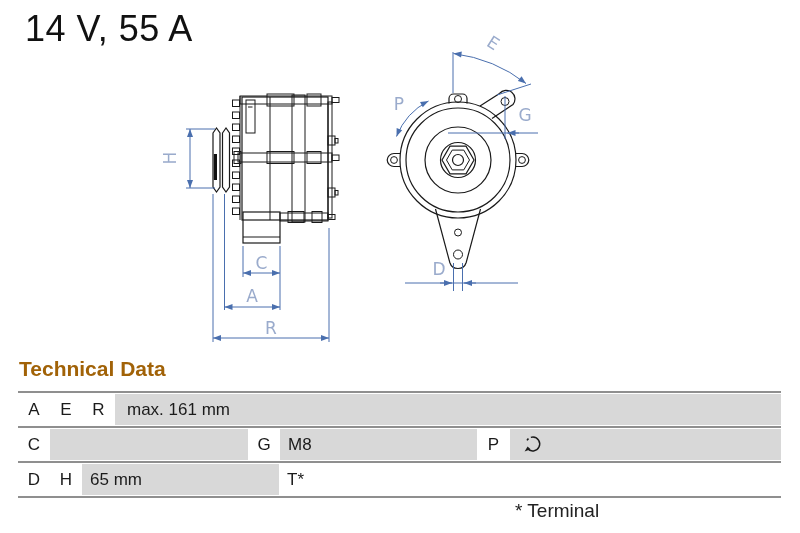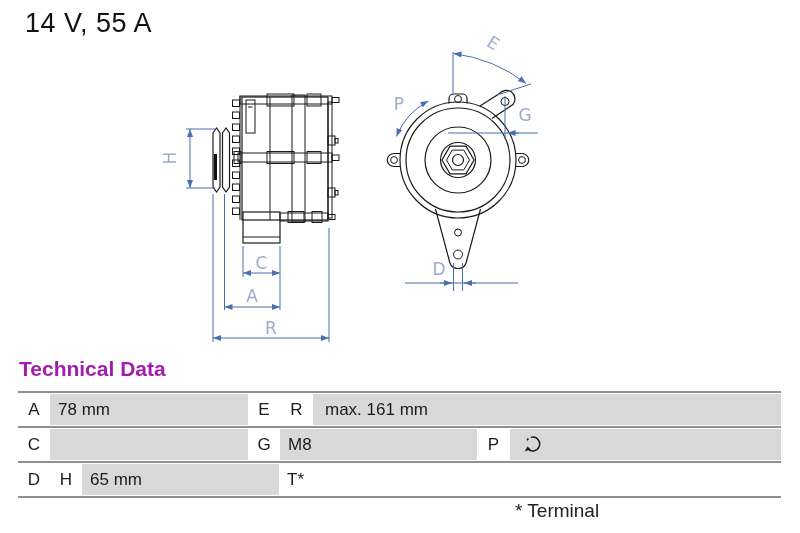--- a/index.html
+++ b/index.html
@@ -1,20 +1,20 @@
 <!DOCTYPE html>
 <html><head>
 <meta charset="utf-8">
 <style>
   html,body{margin:0;padding:0;background:#fff;}
   #page{position:relative;width:800px;height:533px;background:#ffffff;overflow:hidden;
         font-family:"Liberation Sans","DejaVu Sans",sans-serif;color:#1b1b1b;}
   .abs{position:absolute;}
-  #title{left:25px;top:8px;font-size:27px;letter-spacing:.5px;color:#111;}
-  #td-heading{left:19px;top:357px;font-size:21px;font-weight:bold;color:#a21caf;}
+  #title{left:25px;top:8px;font-size:36px;letter-spacing:.5px;color:#111;}
+  #td-heading{left:19px;top:357px;font-size:21px;font-weight:bold;color:#a16207;}
   
   #tbl{left:18px;top:391px;width:763px;}
   .tline{height:2px;background:#8f8f8f;}
   .trow{display:flex;height:31px;margin:1px 0;align-items:stretch;font-size:17px;}
   .kcell{display:flex;align-items:center;justify-content:center;background:#fff;}
   .k1{width:32px;} .k2{width:32px;} .k3{width:33px;}
   .vcell{display:flex;align-items:center;background:#d8d8d8;padding-left:8px;box-sizing:border-box;}
   .v1{width:198px;} .v2{width:197px;} .v3{flex:1;padding-left:12px;}
   #footnote{left:515px;top:500px;font-size:19px;color:#222;}
   
@@ -166,21 +166,20 @@
     </g>
   </svg>
 
   <div class="abs" id="td-heading">Technical Data</div>
 
   <div class="abs" id="tbl">
     <div class="tline"></div>
 
     <div class="trow">
       <div class="kcell k1">A</div>
-      <div class="vcell v1">78 mm</div>
       <div class="kcell k2">E</div>
       <div class="kcell k3">R</div>
       <div class="vcell v3">max. 161 mm</div>
     </div>
 
     <div class="tline"></div>
 
     <div class="trow">
       <div class="kcell k1">C</div>
       <div class="vcell v1"></div>

